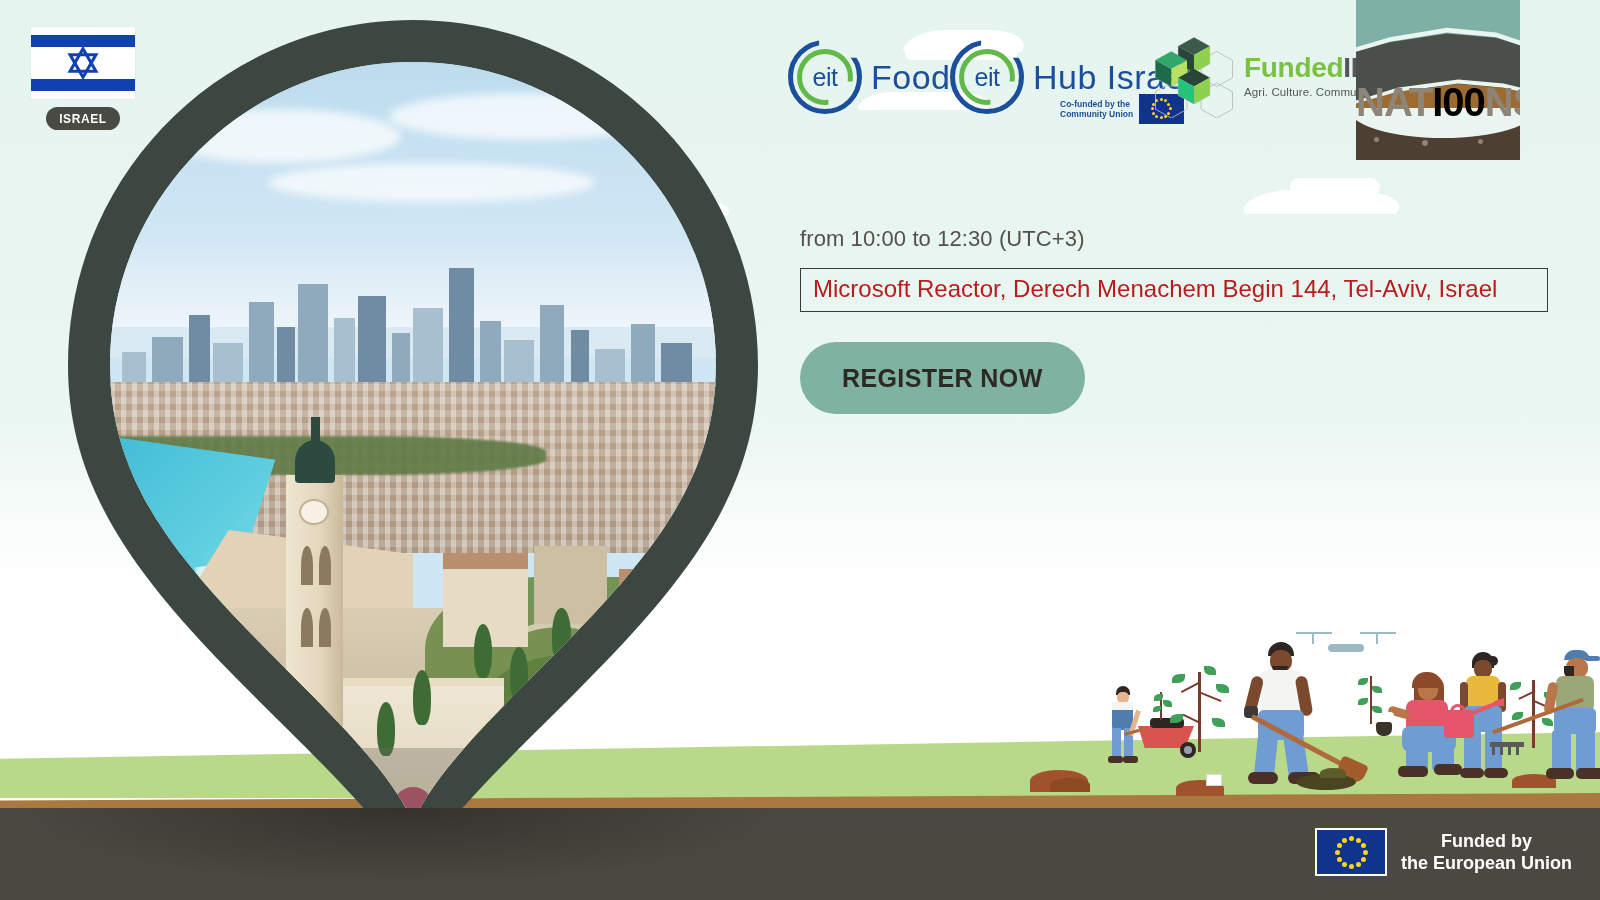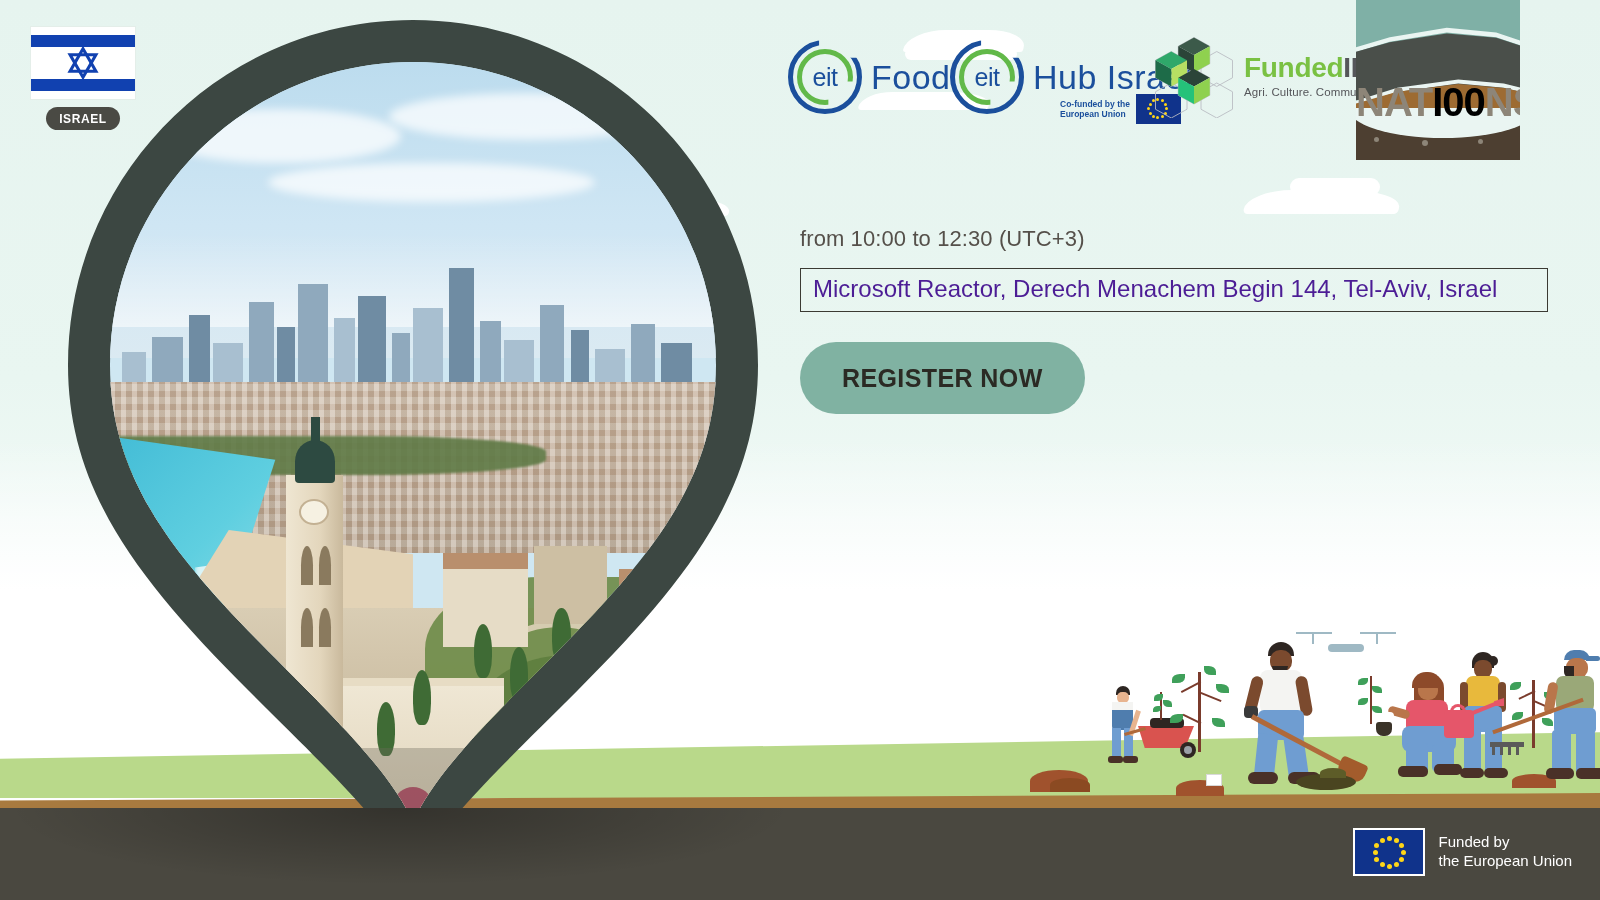--- a/index.html
+++ b/index.html
@@ -195,21 +195,21 @@
   .nat-word .a { color:#8d8578; }
   .nat-word .b { color:#000000; }
   .nat-dot { position:absolute; background:#8d8578; border-radius:50%; }
 
   
   .content { position:absolute; left:800px; top:218px; width:760px; }
   .event-date { font-size:40px; font-weight:bold; color:#4a4539; letter-spacing:-.5px; line-height:1.1; }
   .event-time { font-size:22px; color:#55504a; margin-top:8px; letter-spacing:.1px; }
   .venue-box {
     margin-top:16px; border:1.6px solid #3b3a33; padding:6px 12px 8px;
-    font-size:24px; color:#4c1d95; white-space:nowrap; width:748px;
+    font-size:24px; color:#b91c1c; white-space:nowrap; width:748px;
   }
   .event-title {
     margin-top:40px; font-size:38px; line-height:1.37; color:#4a4539;
     letter-spacing:-.2px; font-weight:normal; max-width:680px;
   }
   .register-btn {
     margin-top:30px; display:inline-flex; align-items:center; justify-content:center;
     background:#80b2a2; color:#2b2a24; border:none; border-radius:38px;
     padding:0 42px; height:72px; font-size:25px; font-weight:bold;
     letter-spacing:.4px; cursor:pointer; font-family:"Liberation Sans", sans-serif;
@@ -228,21 +228,21 @@
   .leaf { position:absolute; background:#3fa05a; border-radius:60% 0 60% 0; }
   .mound { position:absolute; background:#a0522d; border-radius:50% 50% 0 0; }
   .hole { position:absolute; background:#4a4520; border-radius:50%; }
   .tool { position:absolute; background:#b0693a; }
   .drone-bar { position:absolute; background:#9fb9c4; }
 
   
   .eu-badge { position:absolute; right:28px; bottom:24px; display:flex; align-items:center; gap:14px; }
   .eu-flag-big { width:72px; height:48px; background:#10338b; border:2px solid #fff; position:relative; }
   .eu-star-big { position:absolute; width:5px; height:5px; background:#ffd617; border-radius:50%; }
-  .eu-text { color:#fff; font-size:15px; font-weight:normal; line-height:1.25; }
+  .eu-text { color:#fff; font-size:18px; font-weight:bold; line-height:1.25;text-align:center; }
 </style>
 </head>
 <body>
 
 <div class="stage">
 
   <div class="bg-sky"></div>
   <div class="bg-white-lower"></div>
 
   <div class="cloud c1"></div>
@@ -358,21 +358,21 @@
         <div class="eit-ring-inner"></div>
         <div class="eit-txt">eit</div>
       </div>
       <div class="eit-name">Hub Israel</div>
     </div>
   </div>
 
   <div class="cofund">
     <div class="cofund-txt">
       <div>Co-funded by the</div>
-      <div>European Union</div>
+      <div>Community Union</div>
     </div>
     <div class="eu-flag" id="euFlagSmall">
         <div class="eu-star" style="left: 20.5px; top: 4px;"></div>
         <div class="eu-star" style="left: 25px; top: 5.20577px;"></div>
         <div class="eu-star" style="left: 28.2942px; top: 8.5px;"></div>
         <div class="eu-star" style="left: 29.5px; top: 13px;"></div>
         <div class="eu-star" style="left: 28.2942px; top: 17.5px;"></div>
         <div class="eu-star" style="left: 25px; top: 20.7942px;"></div>
         <div class="eu-star" style="left: 20.5px; top: 22px;"></div>
         <div class="eu-star" style="left: 16px; top: 20.7942px;"></div>

